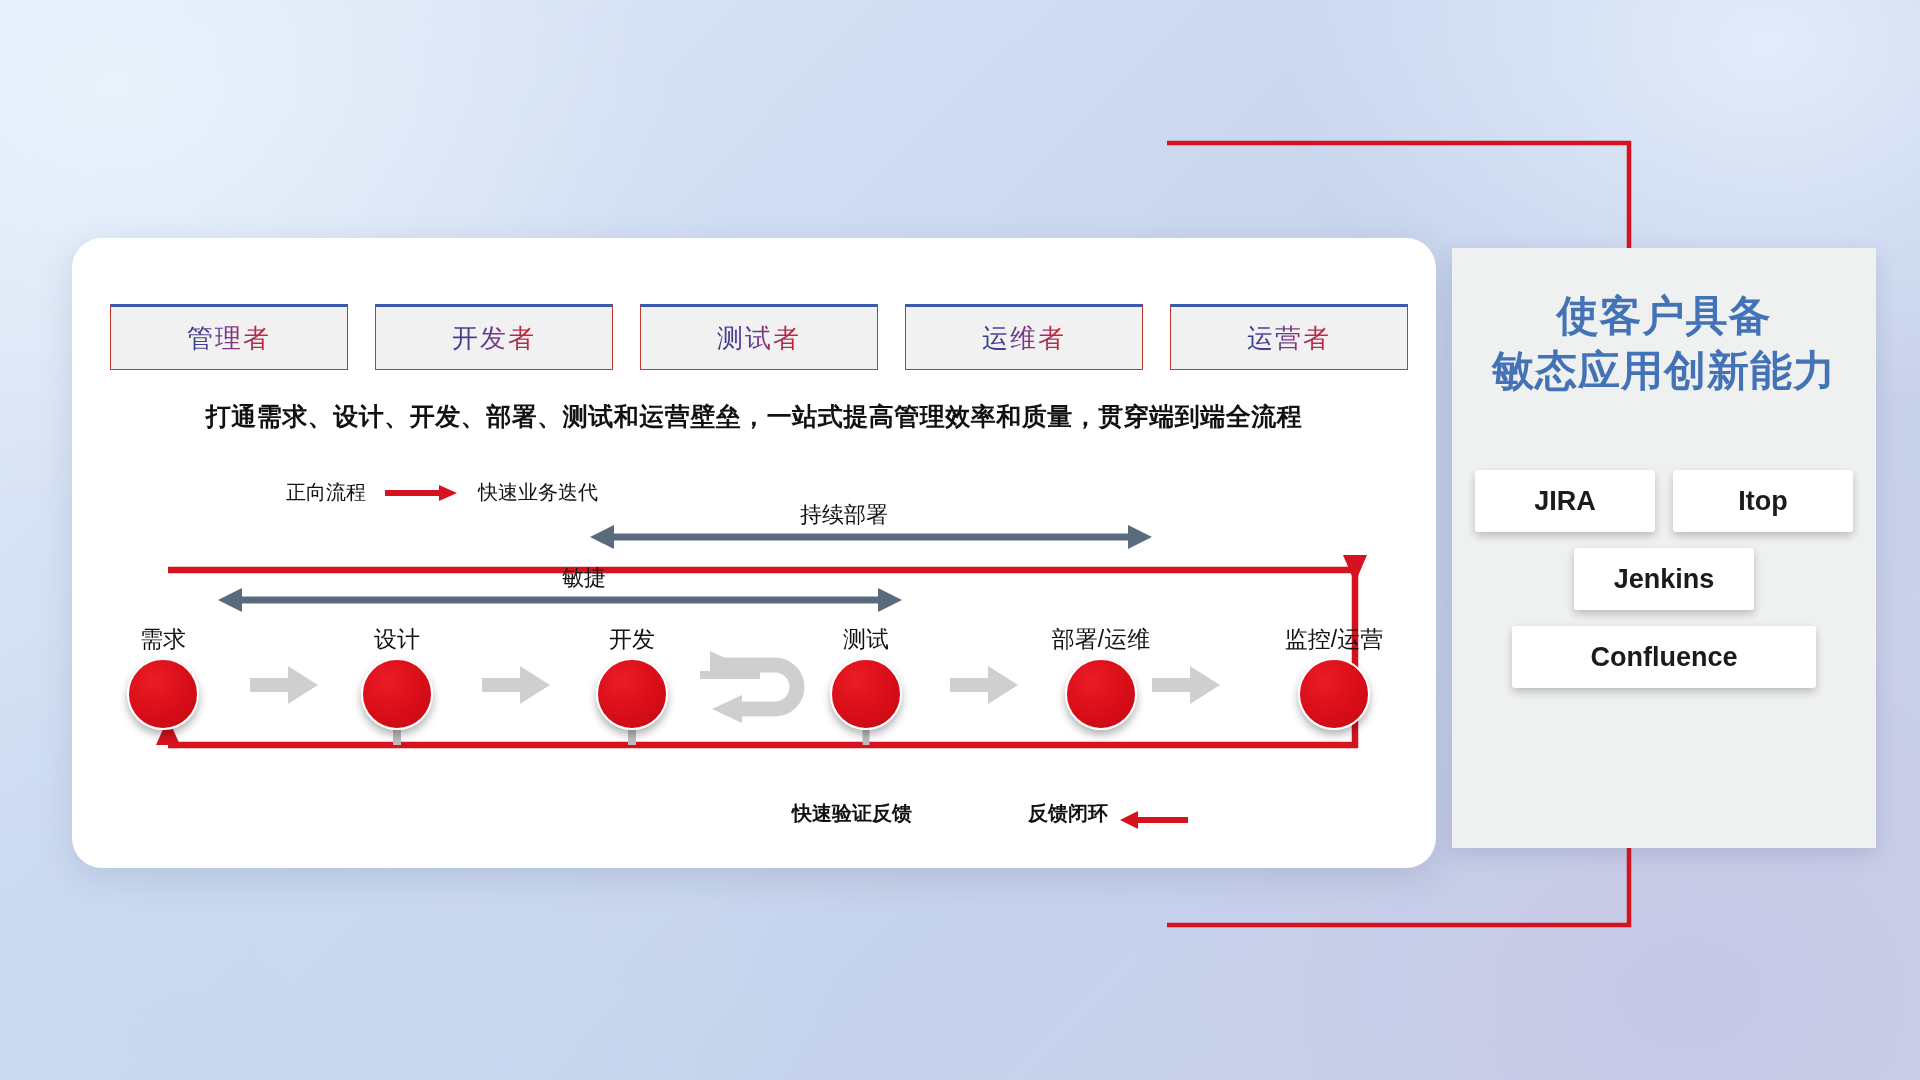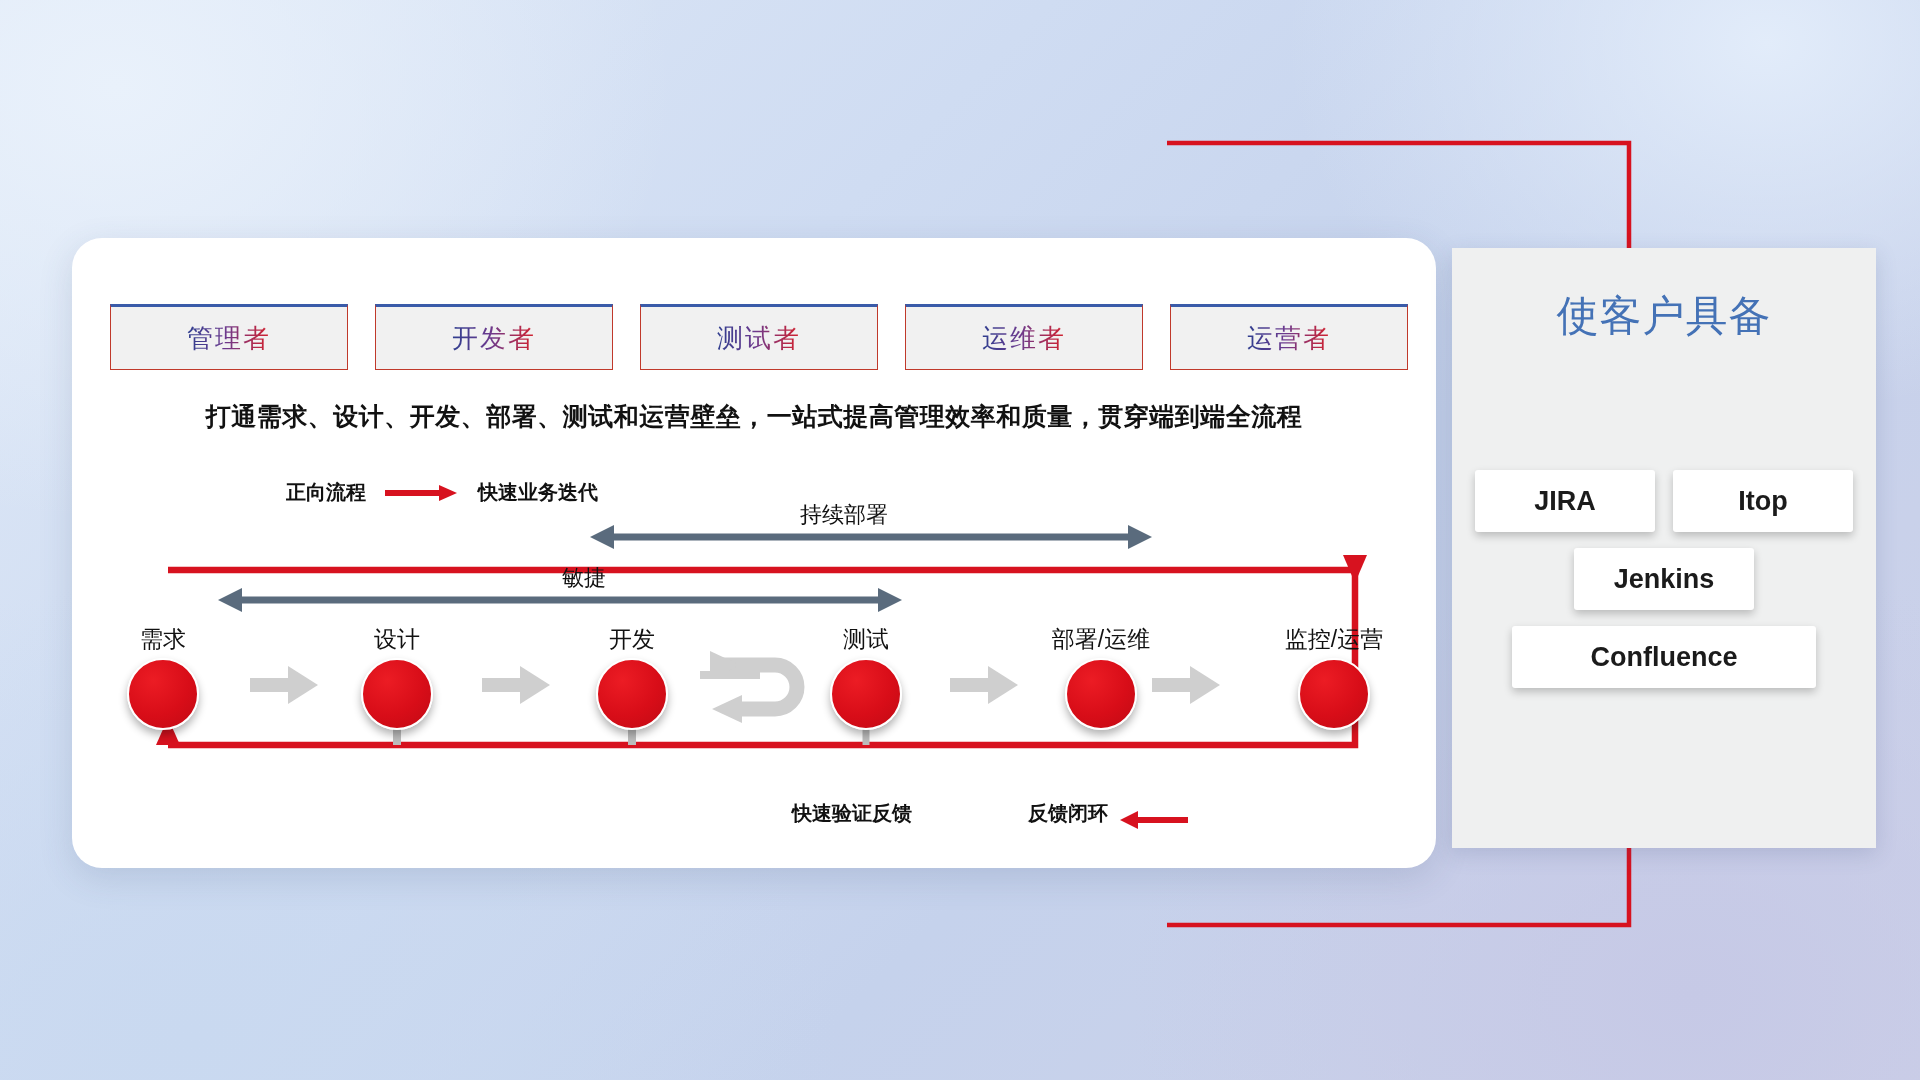--- a/index.html
+++ b/index.html
@@ -33,42 +33,42 @@
     -webkit-background-clip:text;background-clip:text;color:transparent;
     -webkit-text-fill-color:transparent;
   }
   
   #desc{
     position:absolute;left:72px;top:400px;width:1364px;text-align:center;
     font-size:25px;font-weight:bold;color:#111;letter-spacing:.5px;
   }
   
   #fwd{position:absolute;left:286px;top:479px;display:flex;align-items:center;gap:17px;
-       font-size:20px;font-weight:bold;color:#111;}
+       font-size:20px;font-weight:normal;color:#111;}
   
   .axlabel{position:absolute;font-size:22px;color:#111;font-weight:400;}
   #lbl-cd{left:800px;top:500px;}
   #lbl-agile{left:562px;top:563px;}
   
   .stagelabel{position:absolute;font-size:23px;color:#111;white-space:nowrap;transform:translateX(-50%);}
   
   .node{position:absolute;width:68px;height:68px;border-radius:50%;
         background:radial-gradient(circle at 36% 30%,#ec1c24 0%,#d80d18 55%,#c00a14 100%);
         border:2px solid #ffffff;box-shadow:0 5px 9px rgba(0,0,0,.30);
         transform:translateX(-50%);}
   
   #fb{position:absolute;left:950px;top:800px;display:flex;align-items:center;gap:18px;
       font-size:20px;font-weight:bold;color:#111;transform:translateX(-50%);}
   
   #panel{
     position:absolute;left:1452px;top:248px;width:424px;height:600px;
     background:#eff0f0;box-shadow:0 6px 20px rgba(60,80,120,.18);
   }
   #panel h1{margin:0;padding:0;font-size:42px;line-height:1.32;color:#4472b6;
-            font-weight:normal;text-align:center;letter-spacing:1px;}
+            font-weight:bold;text-align:center;letter-spacing:1px;}
   #ptitle{position:absolute;left:0;top:40px;width:424px;}
   #tools{position:absolute;left:0;top:222px;width:424px;
          display:flex;flex-wrap:wrap;gap:16px 18px;justify-content:center;}
   .tool{
     width:180px;height:62px;background:#fff;border-radius:3px;
     display:flex;align-items:center;justify-content:center;
     font-size:27px;font-weight:bold;color:#1b1b1b;
     box-shadow:0 4px 8px rgba(0,0,0,.22);
   }
   .tool.wide{width:304px;}
@@ -216,20 +216,21 @@
 
 <div id="fb">
   <span>快速验证反馈</span>
   <span style="width:80px;display:inline-block;"></span>
   <span>反馈闭环</span>
 </div>
 
 <div id="panel">
   <div id="ptitle">
     <h1>使客户具备</h1>
+    <h1>敏态应用创新能力</h1>
   </div>
   <div id="tools">
     <div class="tool">
         <span>JIRA</span>
       </div>
     <div class="tool">
         <span>Itop</span>
       </div>
     <div class="tool">
         <span>Jenkins</span>

